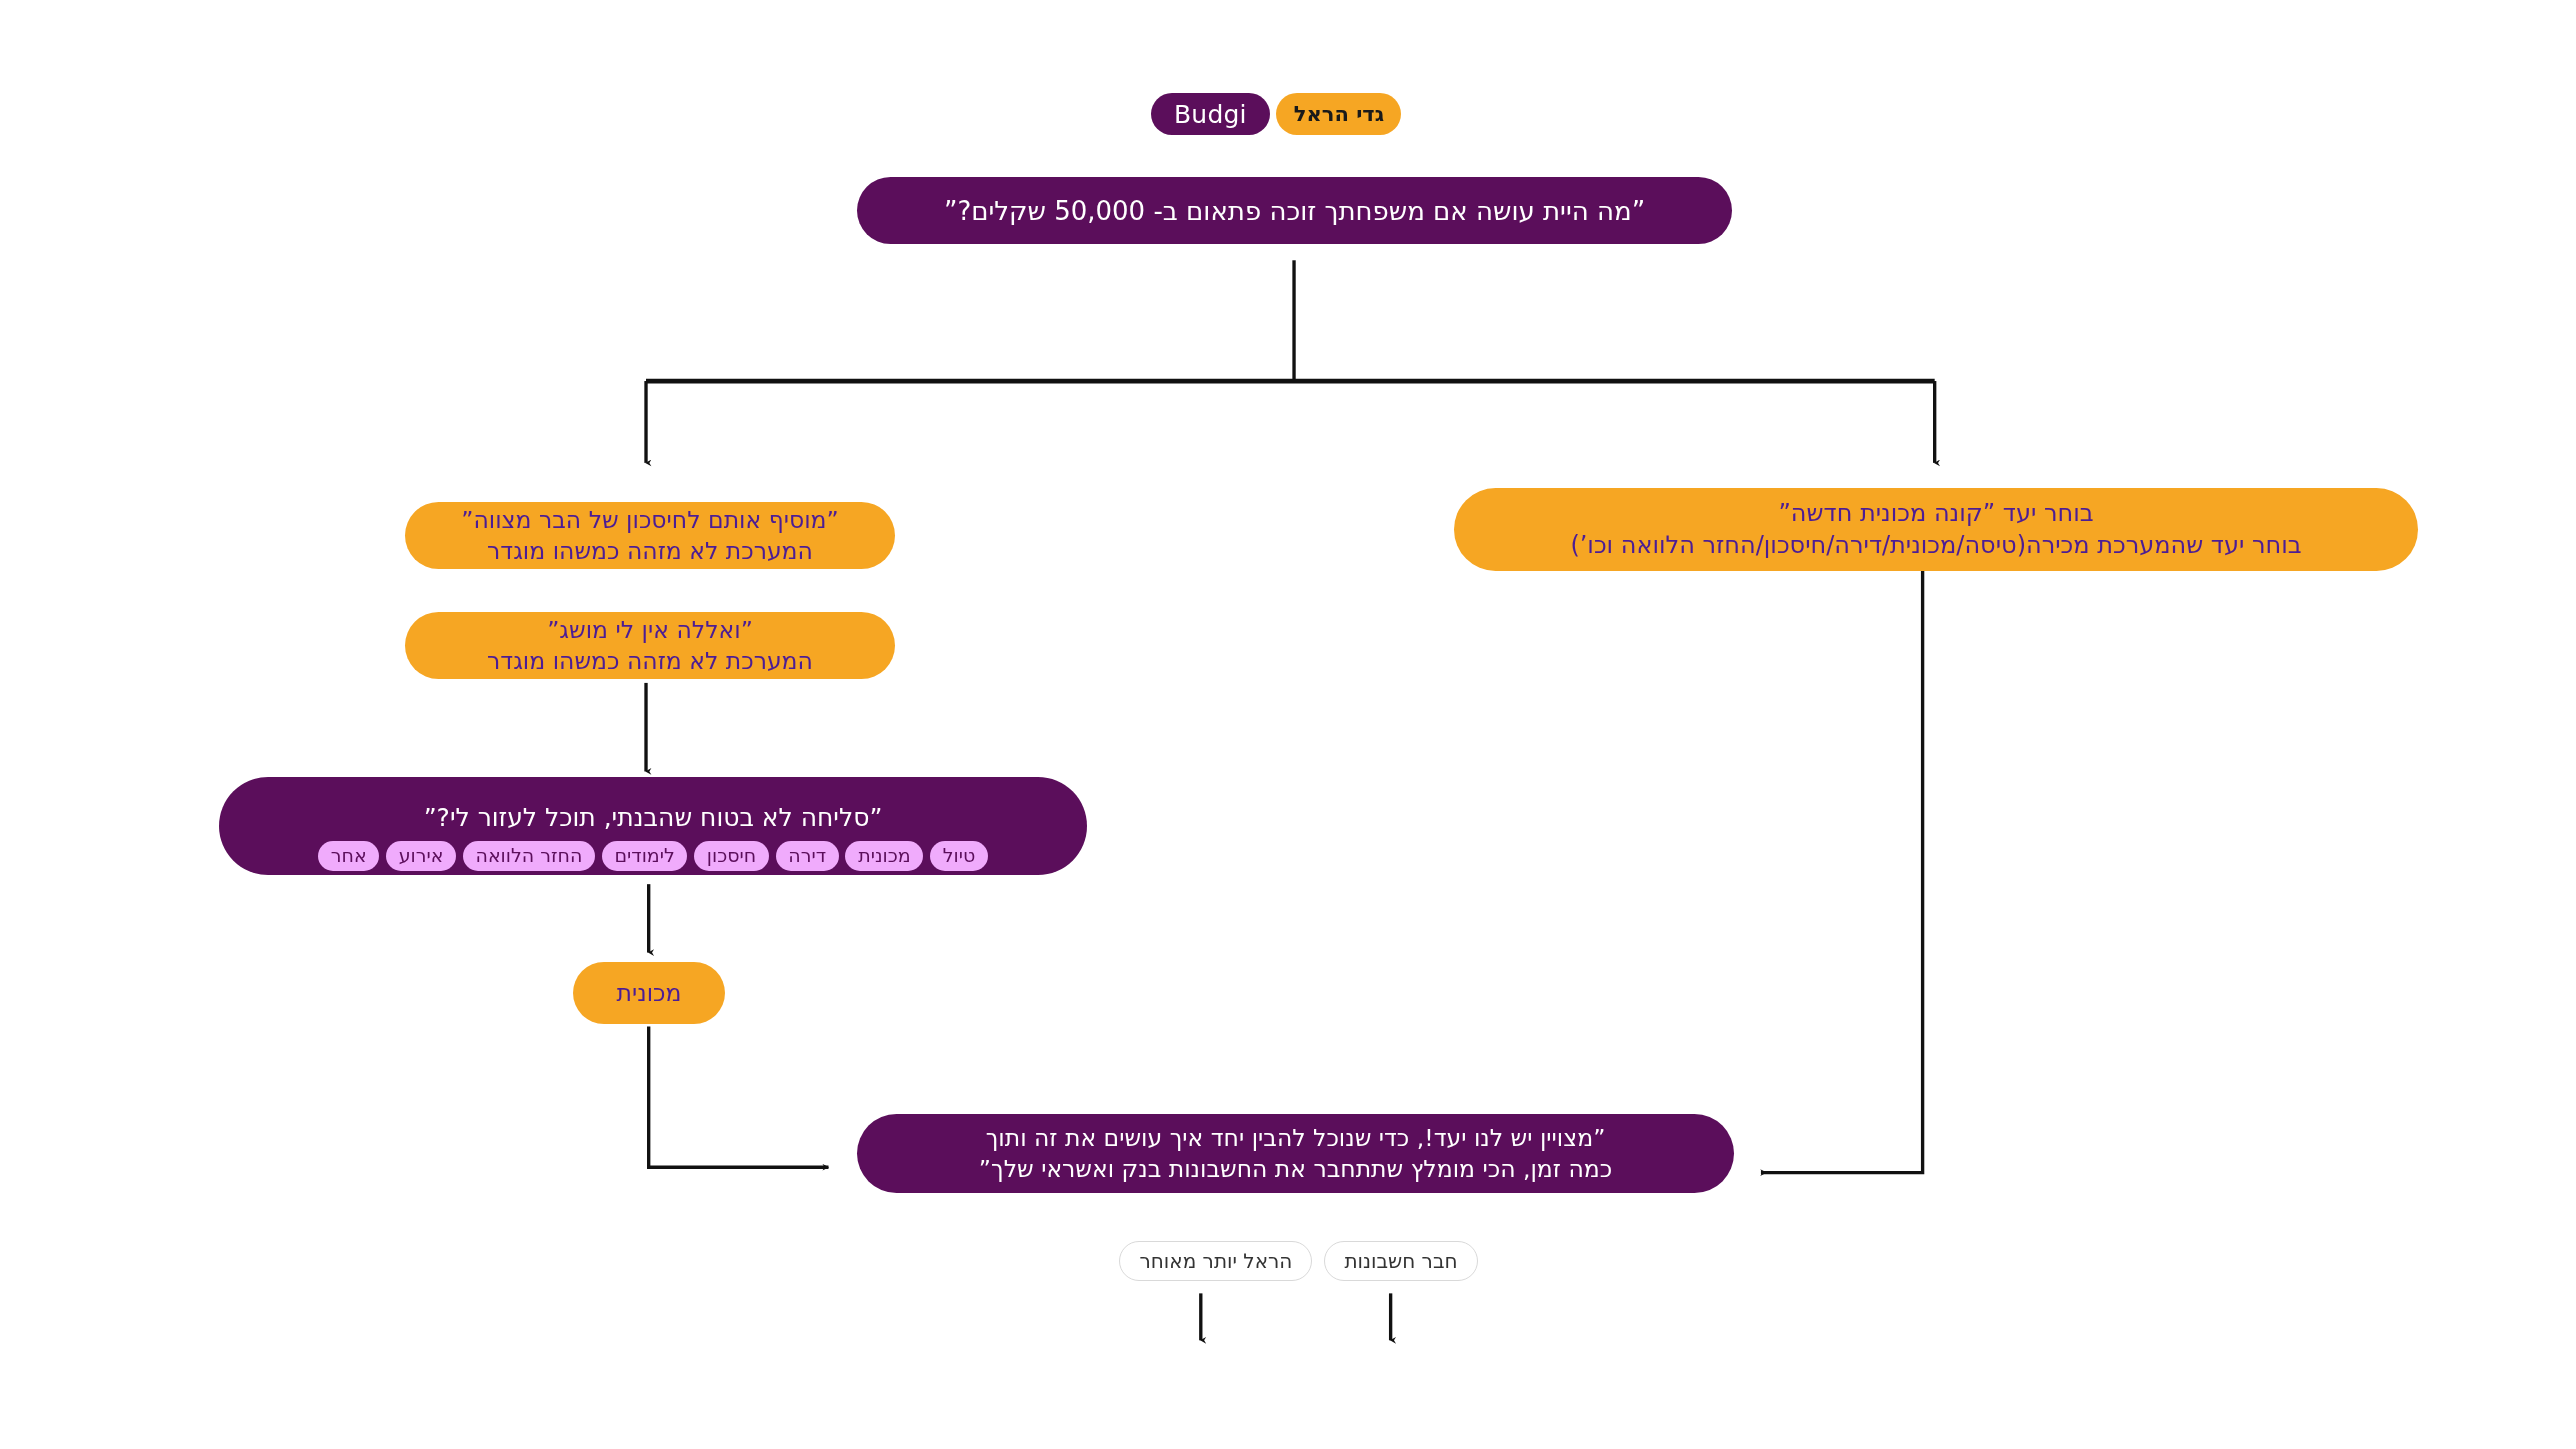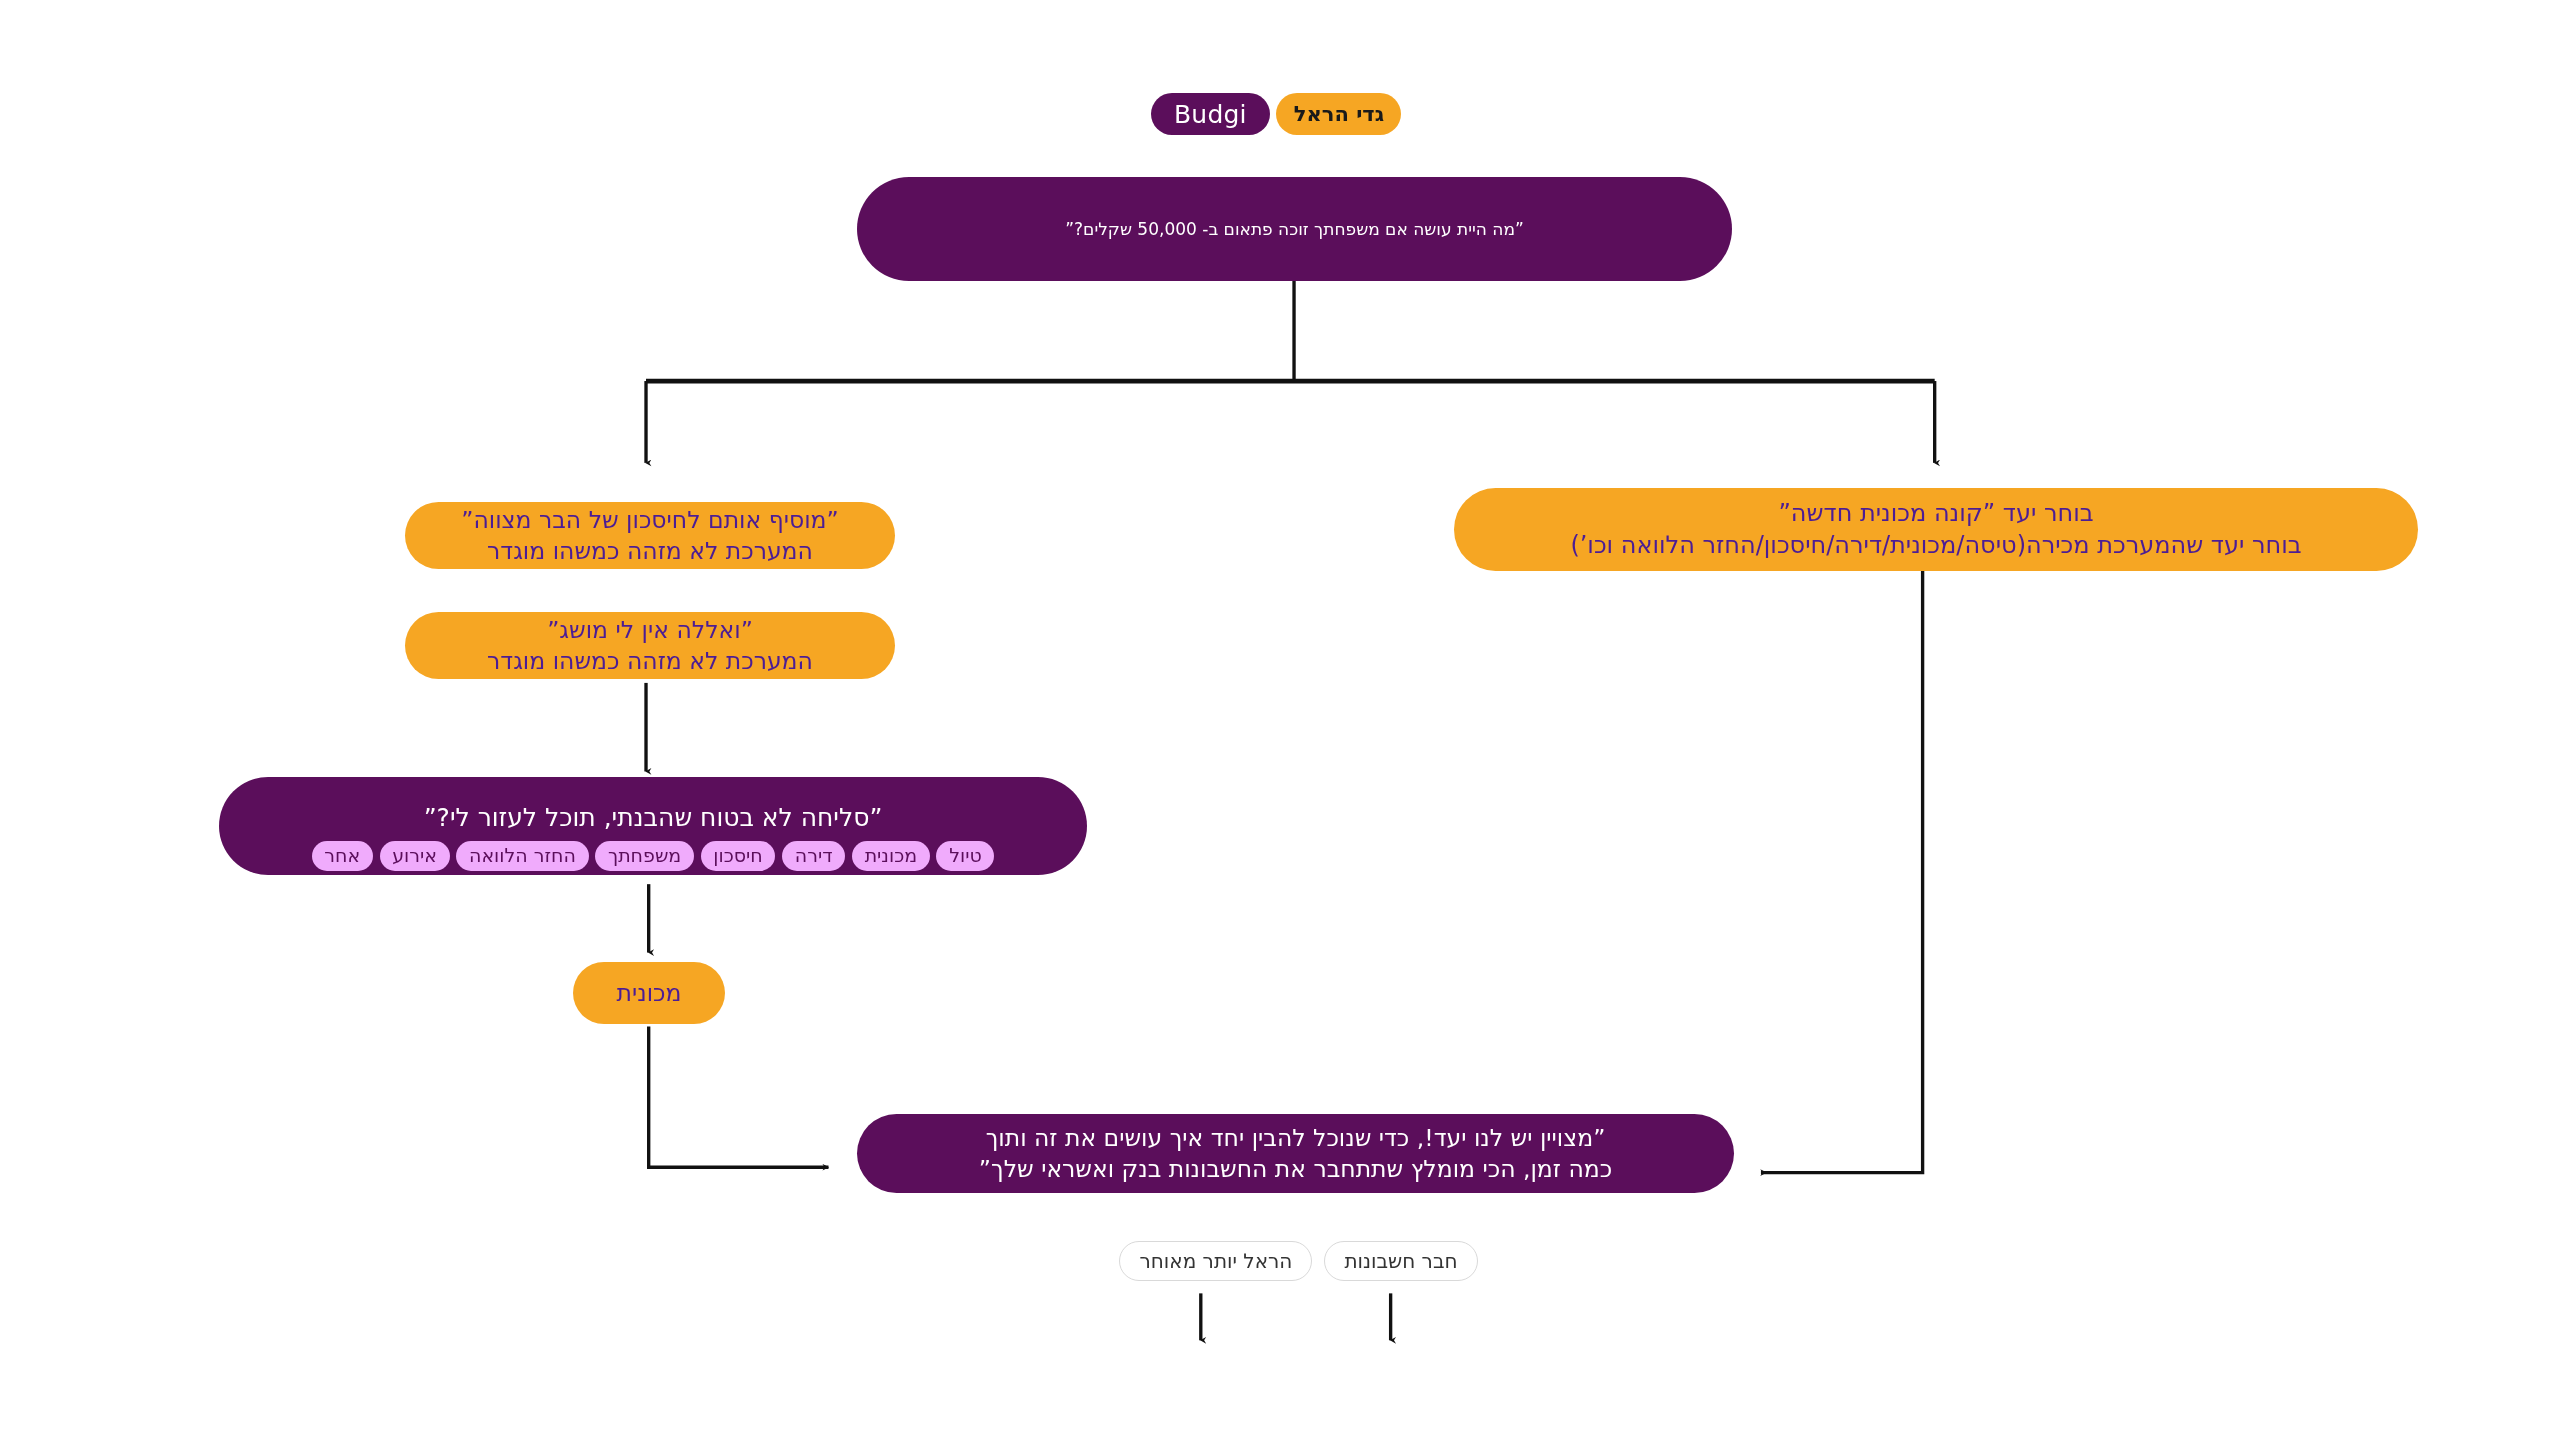--- a/index.html
+++ b/index.html
@@ -84,22 +84,22 @@
   .node.orange {
     background: #F6A623;
     color: #4c1d95;
   }
 
   
   #node-root {
     left: 857px;
     top: 177px;
     width: 875px;
-    height: 104px;
-    font-size: 17px;
+    height: 67px;
+    font-size: 26px;
   }
 
   
   #node-left-savings {
     left: 405px;
     top: 502px;
     width: 490px;
     height: 67px;
     font-size: 23.5px;
     line-height: 1.28;
@@ -276,21 +276,21 @@
     <span class="line">בוחר יעד שהמערכת מכירה(טיסה/מכונית/דירה/חיסכון/החזר הלוואה וכו’)</span>
   </div>
 
   <div class="node purple" id="node-clarify">
     <span class="line">”סליחה לא בטוח שהבנתי, תוכל לעזור לי?”</span>
     <div class="chip-row">
       <div class="chip">טיול</div>
       <div class="chip">מכונית</div>
       <div class="chip">דירה</div>
       <div class="chip">חיסכון</div>
-      <div class="chip">משפחתך</div>
+      <div class="chip">לימודים</div>
       <div class="chip">החזר הלוואה</div>
       <div class="chip">אירוע</div>
       <div class="chip">אחר</div>
     </div>
   </div>
 
   <div class="node orange" id="node-car">
     <span class="line">מכונית</span>
   </div>
 

